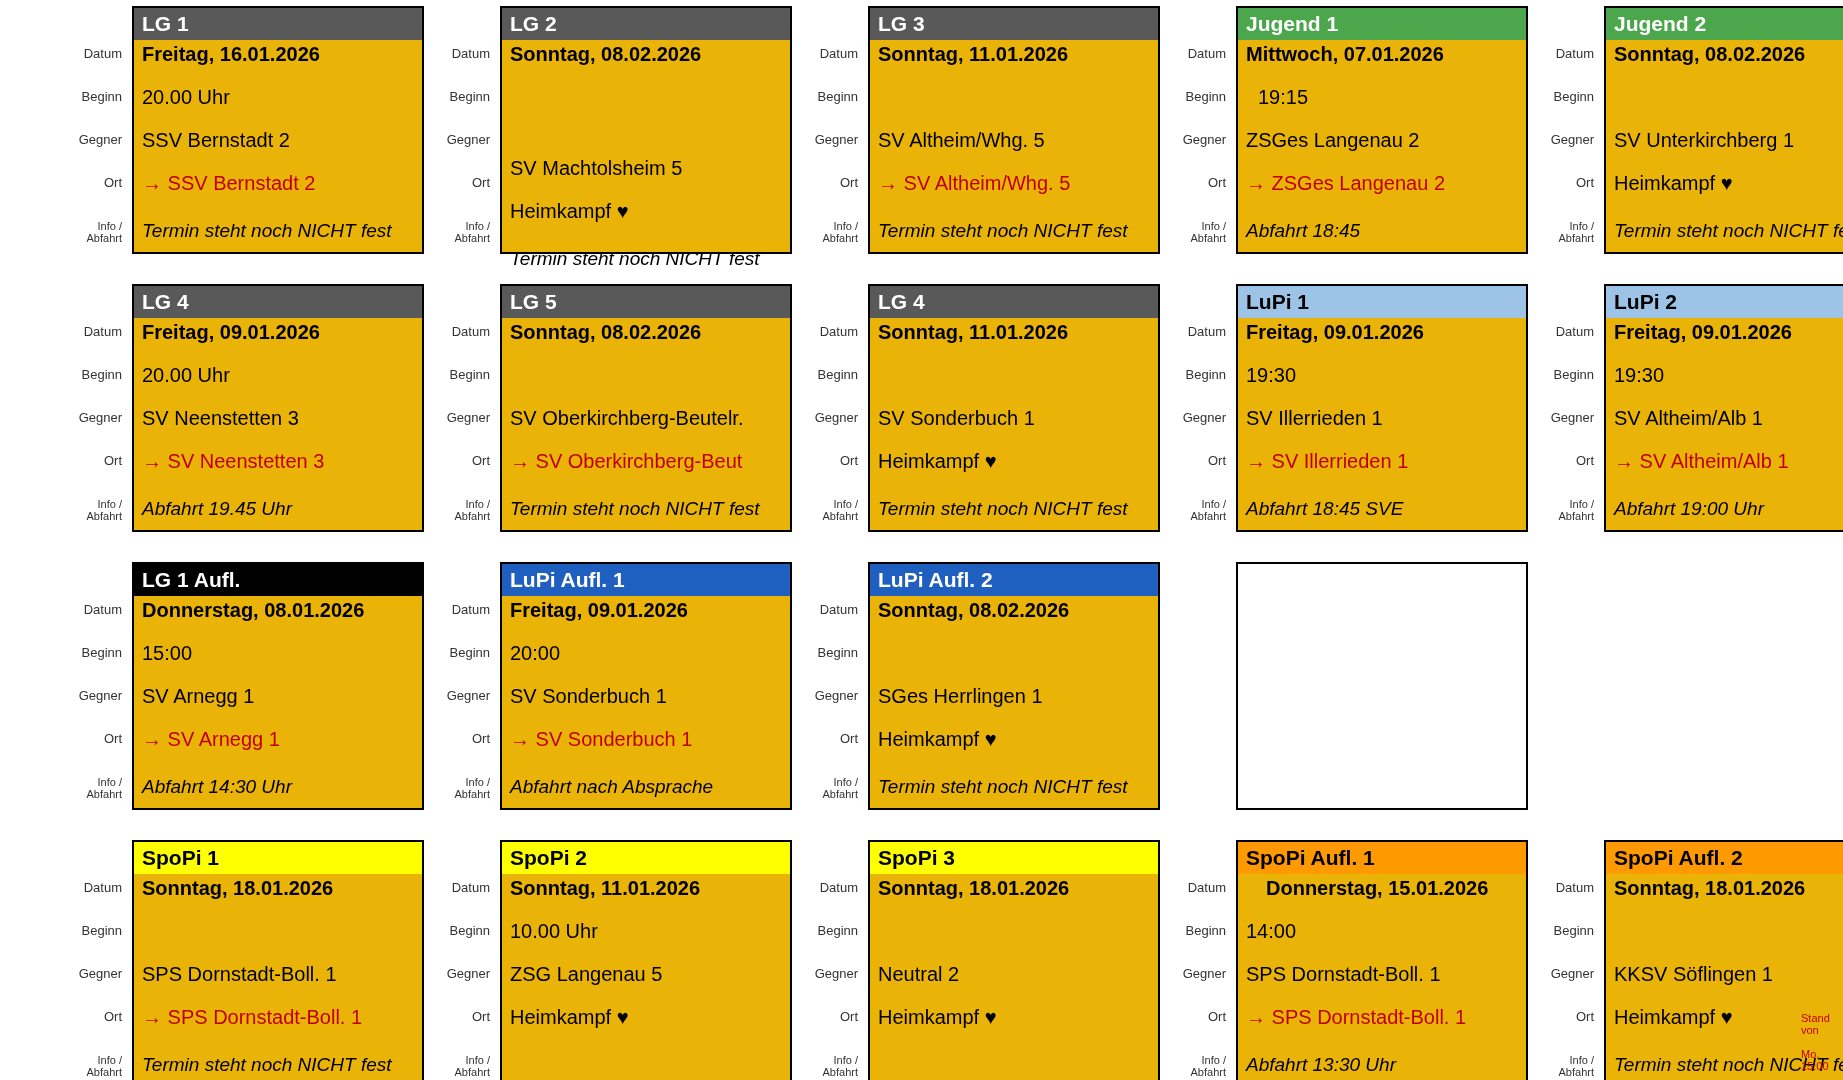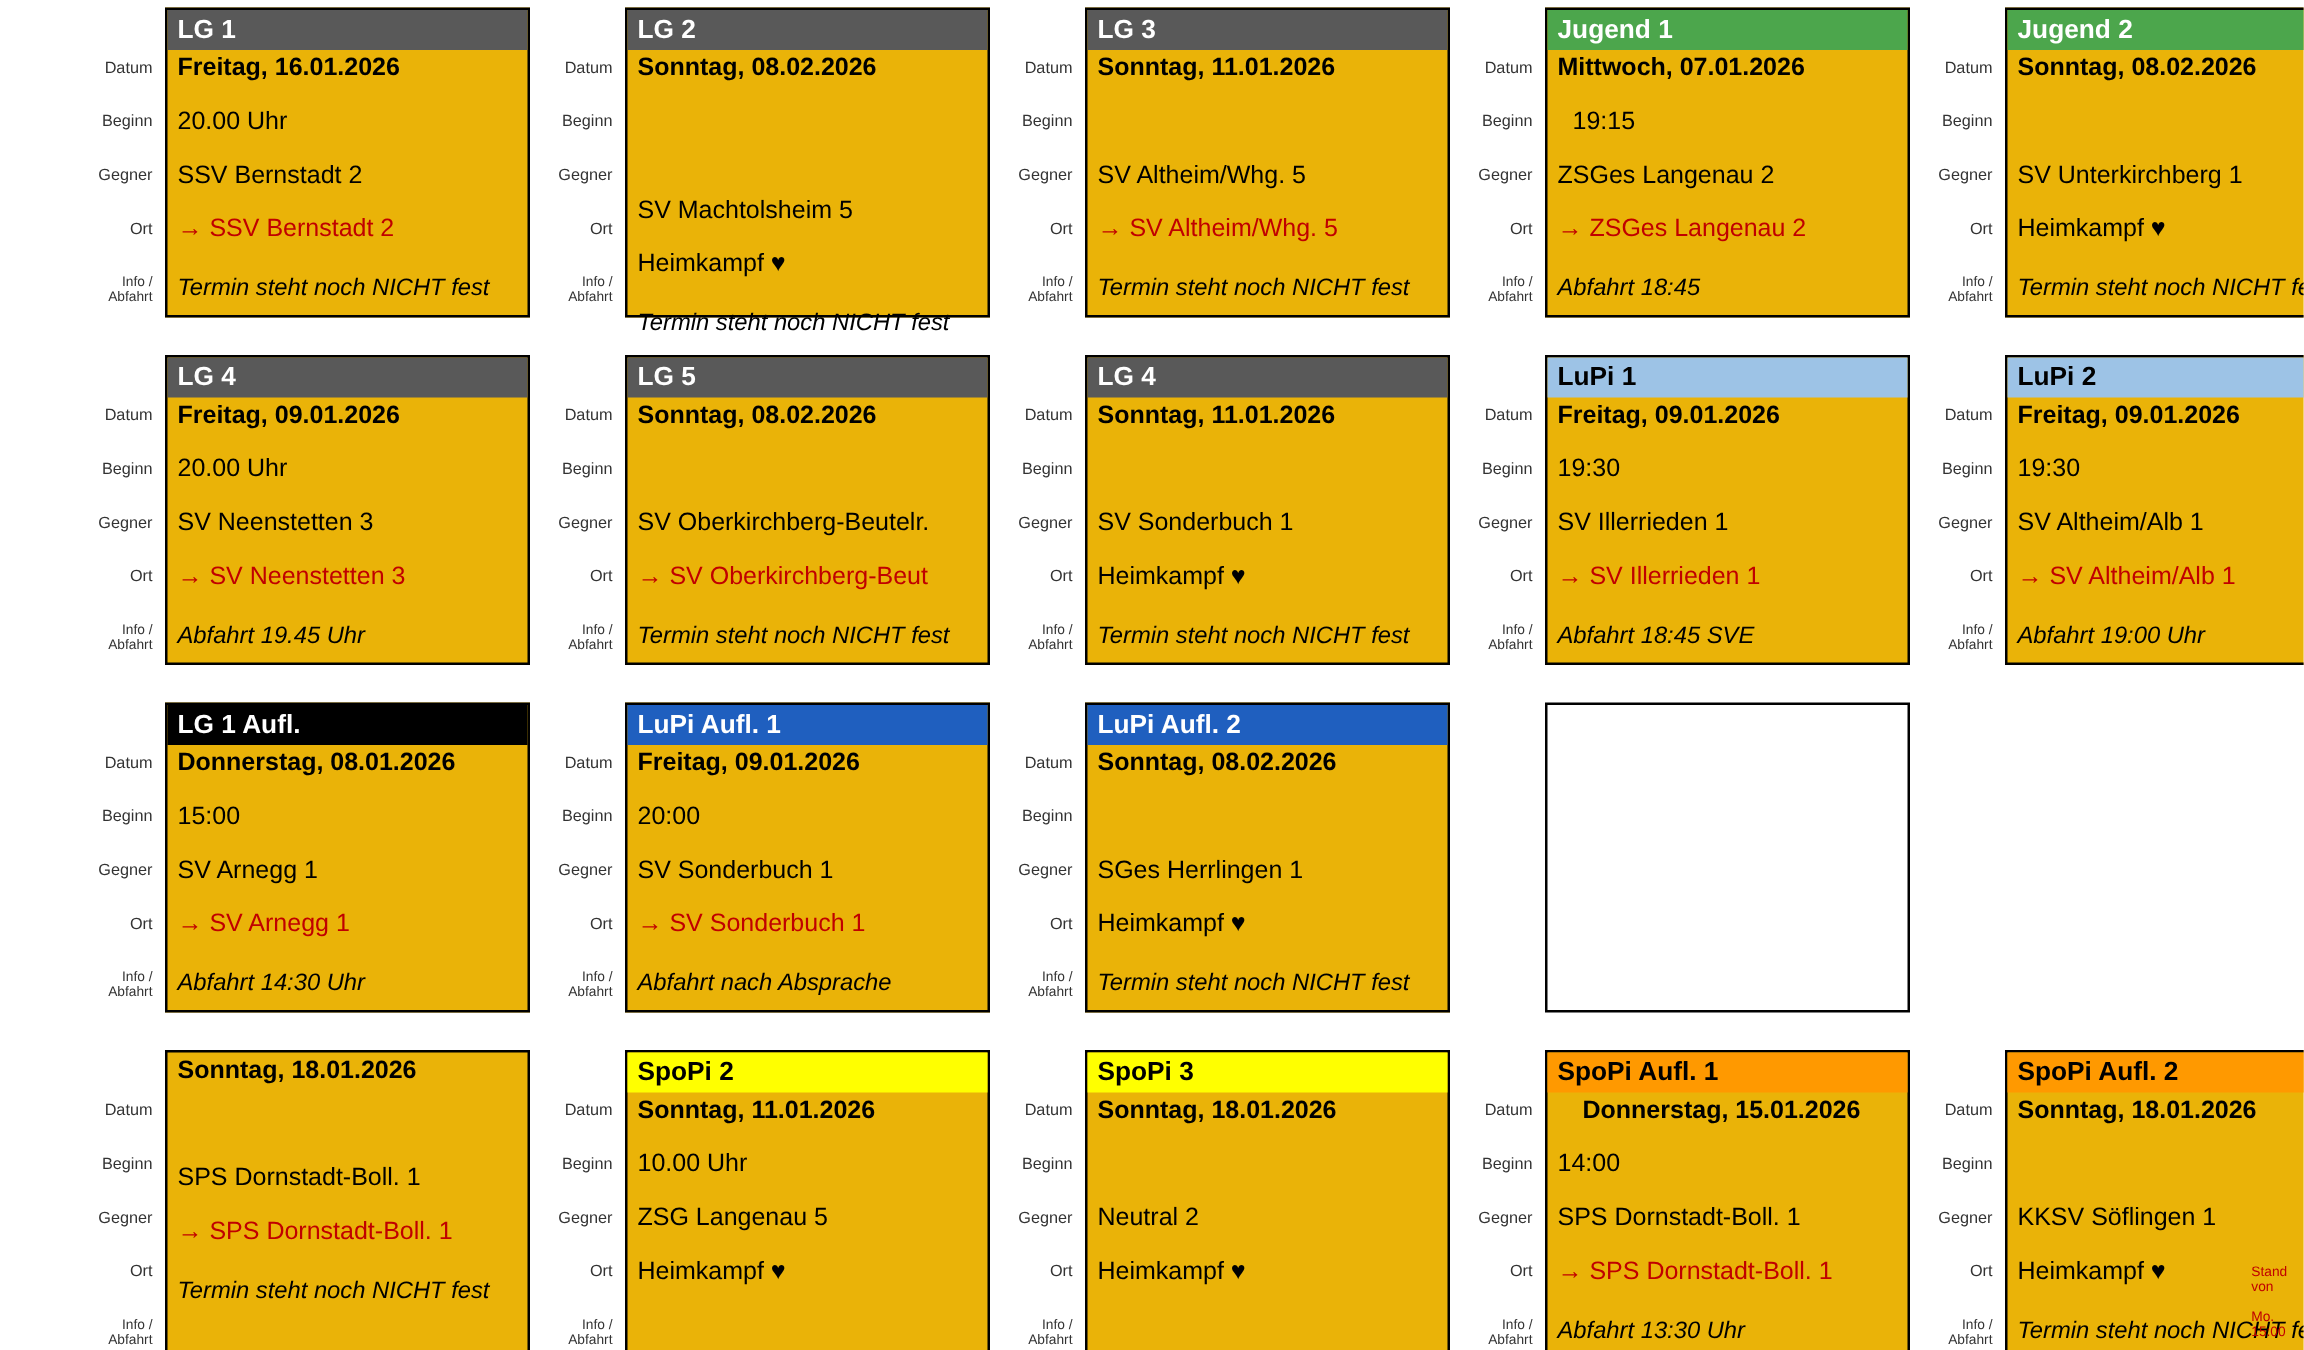--- a/index.html
+++ b/index.html
@@ -332,20 +332,21 @@
       <div class="cell">
         <div style="width: 62px; min-width: 62px;">
           <div style="height:38px"></div>
           <div class="lbl" style="height:43px;text-align:right;padding-right:6px;font-size:13px;color:#333;padding-top:8px;box-sizing:border-box">Datum</div>
           <div class="lbl" style="height:43px;text-align:right;padding-right:6px;font-size:13px;color:#333;padding-top:8px;box-sizing:border-box">Beginn</div>
           <div class="lbl" style="height:43px;text-align:right;padding-right:6px;font-size:13px;color:#333;padding-top:8px;box-sizing:border-box">Gegner</div>
           <div class="lbl" style="height:43px;text-align:right;padding-right:6px;font-size:13px;color:#333;padding-top:8px;box-sizing:border-box">Ort</div>
           <div class="lbl" style="height:40px;text-align:right;padding-right:6px;font-size:11px;line-height:12px;color:#333;padding-top:10px;box-sizing:border-box">Info /<br>Abfahrt</div>
         </div>
         <div class="card">
+          <div class="card-header dark-text" style="background: rgb(255, 255, 0);">SpoPi 1</div>
           <div class="row-value bold" style="height: 43px;">Sonntag, 18.01.2026</div>
           <div class="row-value " style="height: 43px;"></div>
           <div class="row-value " style="height: 43px;">SPS Dornstadt-Boll. 1</div>
           <div class="row-value red" style="height: 43px;">→ SPS Dornstadt-Boll. 1</div>
           <div class="row-value italic" style="height: 40px;">Termin steht noch NICHT fest</div>
         </div>
       </div>
       <div class="cell">
         <div style="width: 62px; min-width: 62px;">
           <div style="height:38px"></div>

